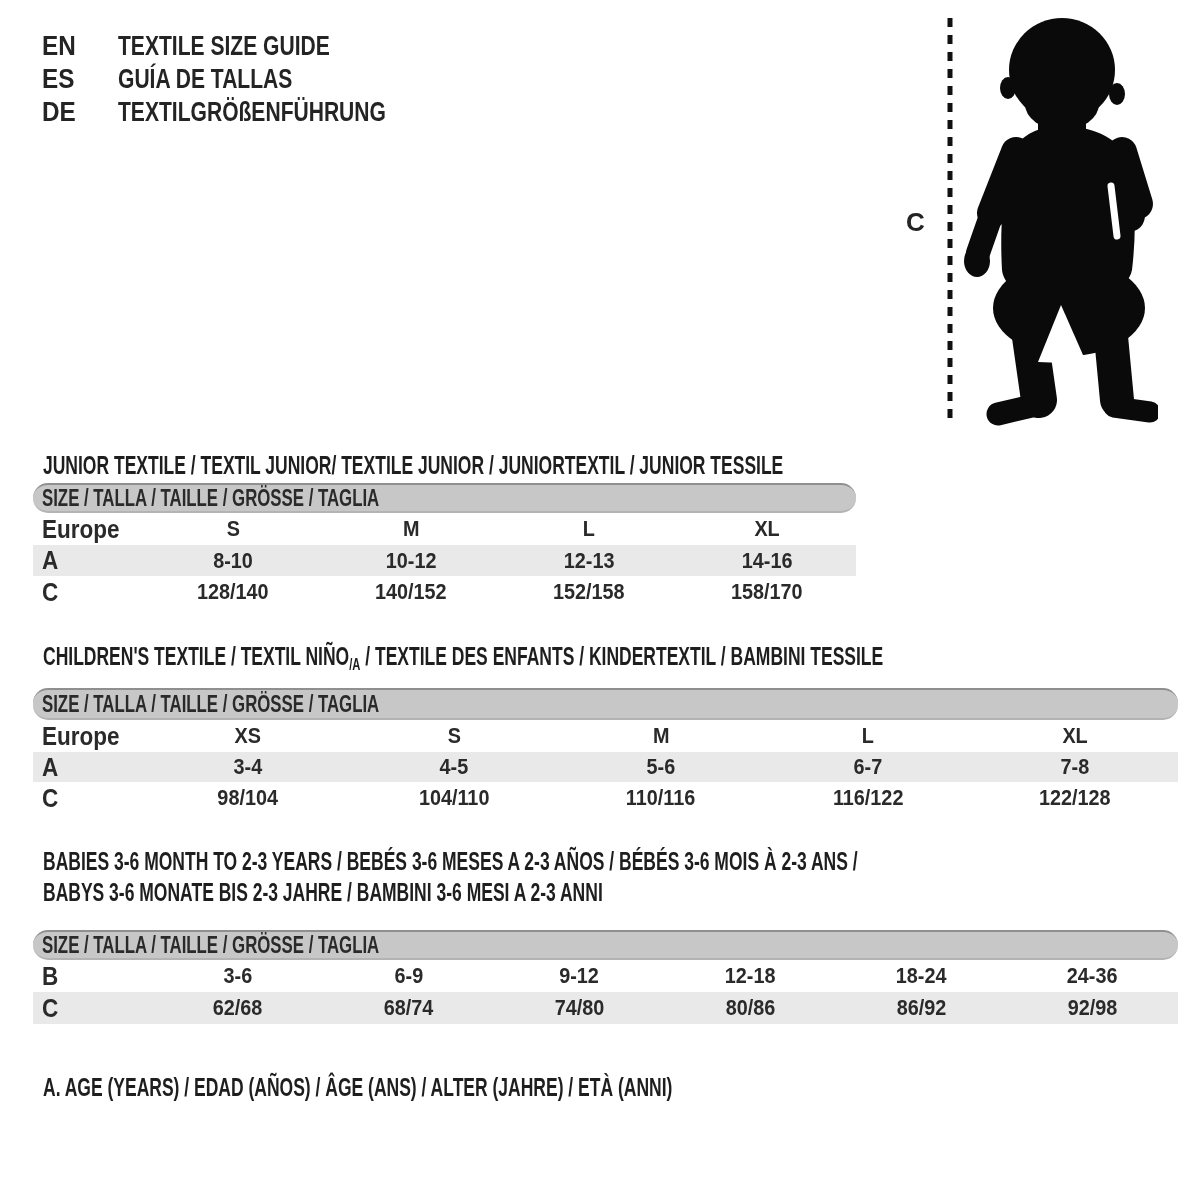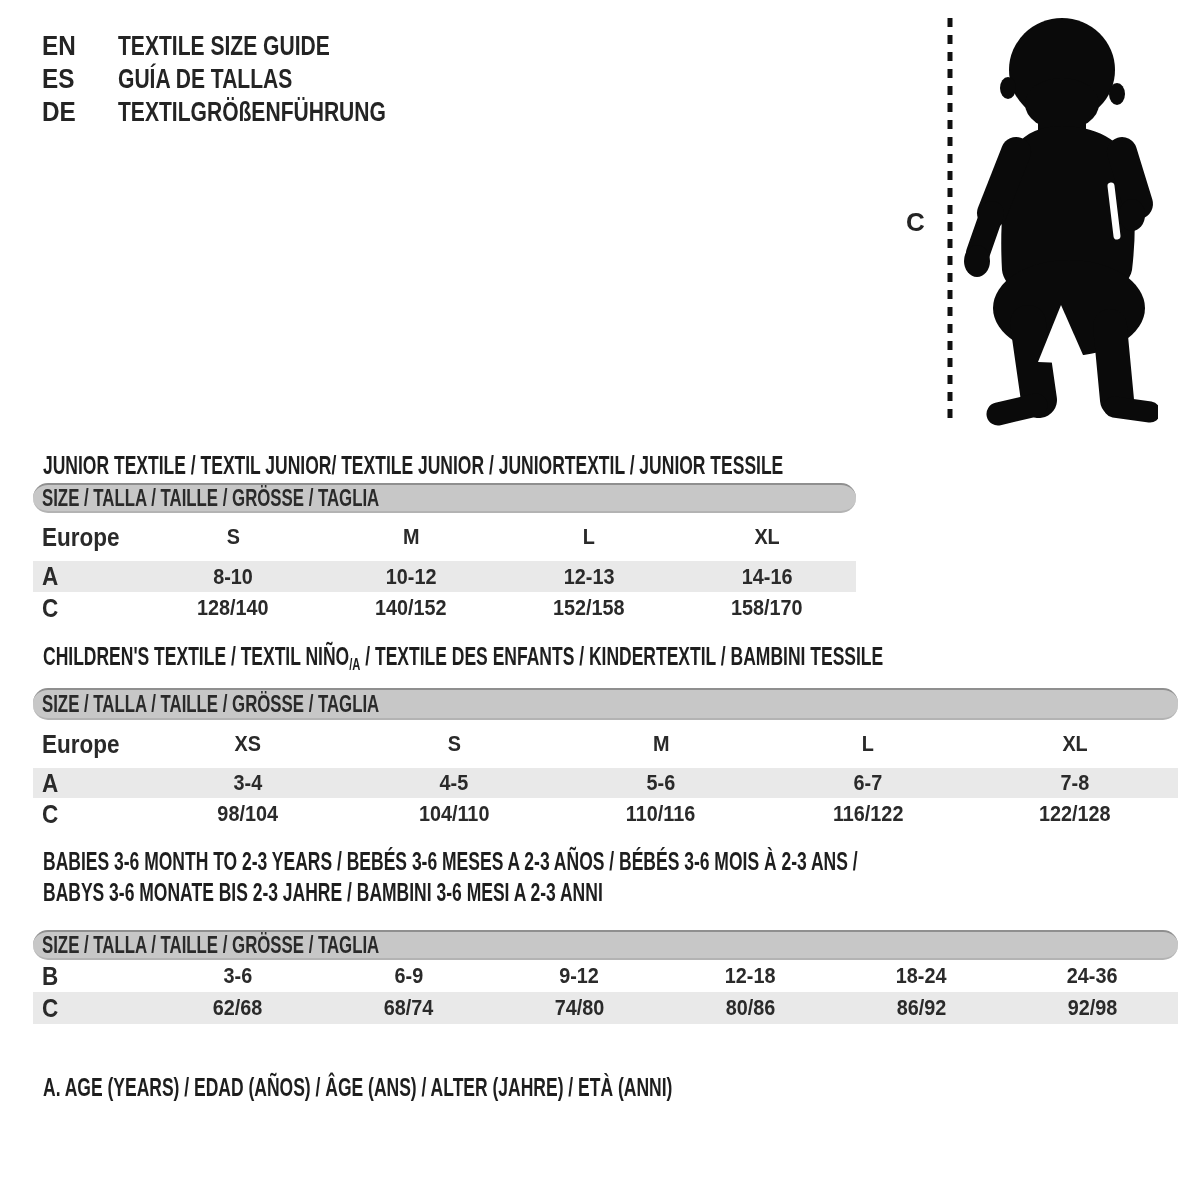--- a/index.html
+++ b/index.html
@@ -48,21 +48,21 @@
   .t-head {
     background:#c7c7c7;
     border-top:2px solid #8f8f8f;
     border-bottom:2px solid #b3b3b3;
     display:flex; align-items:center;
     padding-left:9px;
     font-size:24px;
     color:#2a2a2a;
     border-radius:15px;
   }
-  .h30 { height:30px; } .h32 { height:32px; } .h36 { height:48px; } .h31 { height:31px; }
+  .h30 { height:30px; } .h32 { height:32px; } .h36 { height:32px; } .h31 { height:31px; }
 
   .t-row { display:flex; align-items:center; font-size:22px; color:#2a2a2a; }
   .t-row.alt { background:#e9e9e9; }
   .t-label { width:111px; padding-left:9px; font-size:25px; }
   .t-babies .t-label { width:119px; }
   .t-cell { flex:1; text-align:center; }
 </style>
 </head>
 <body>
 

